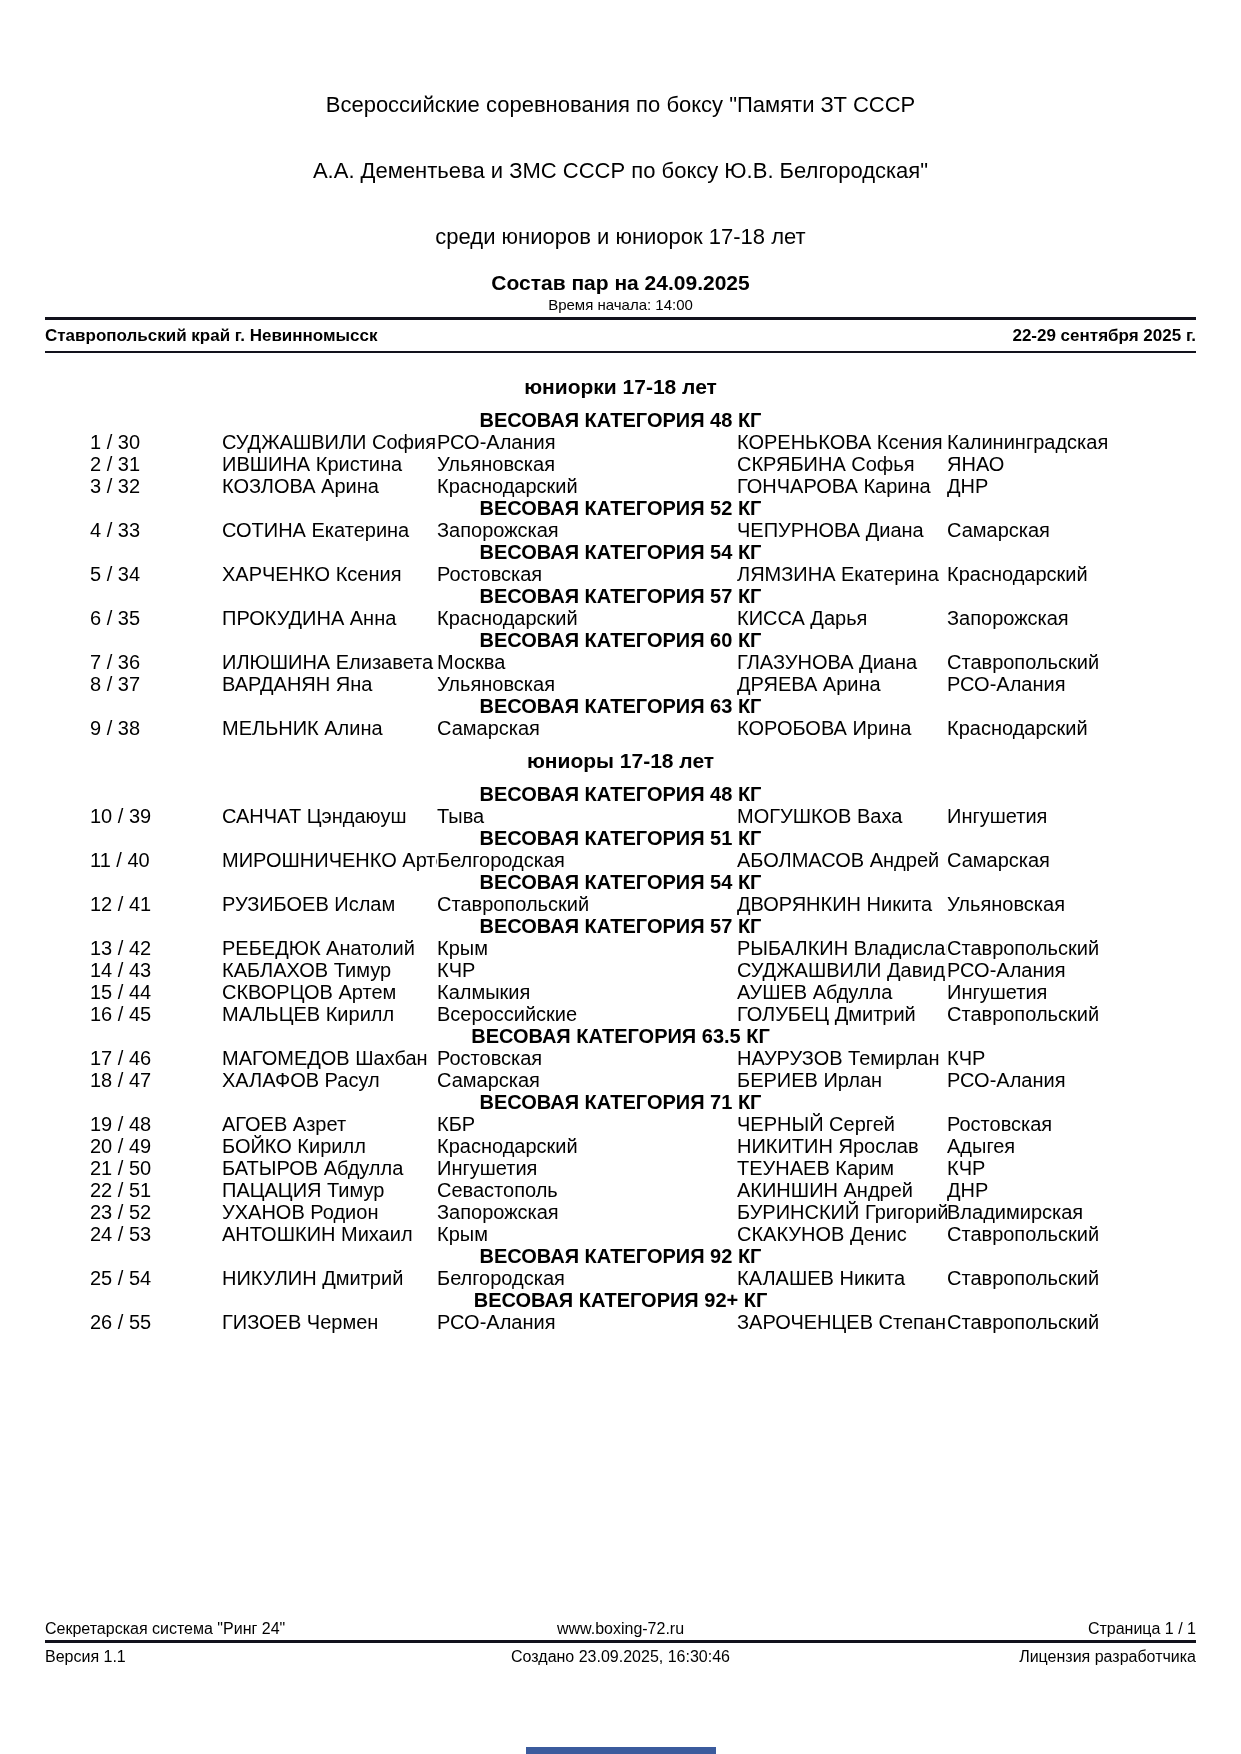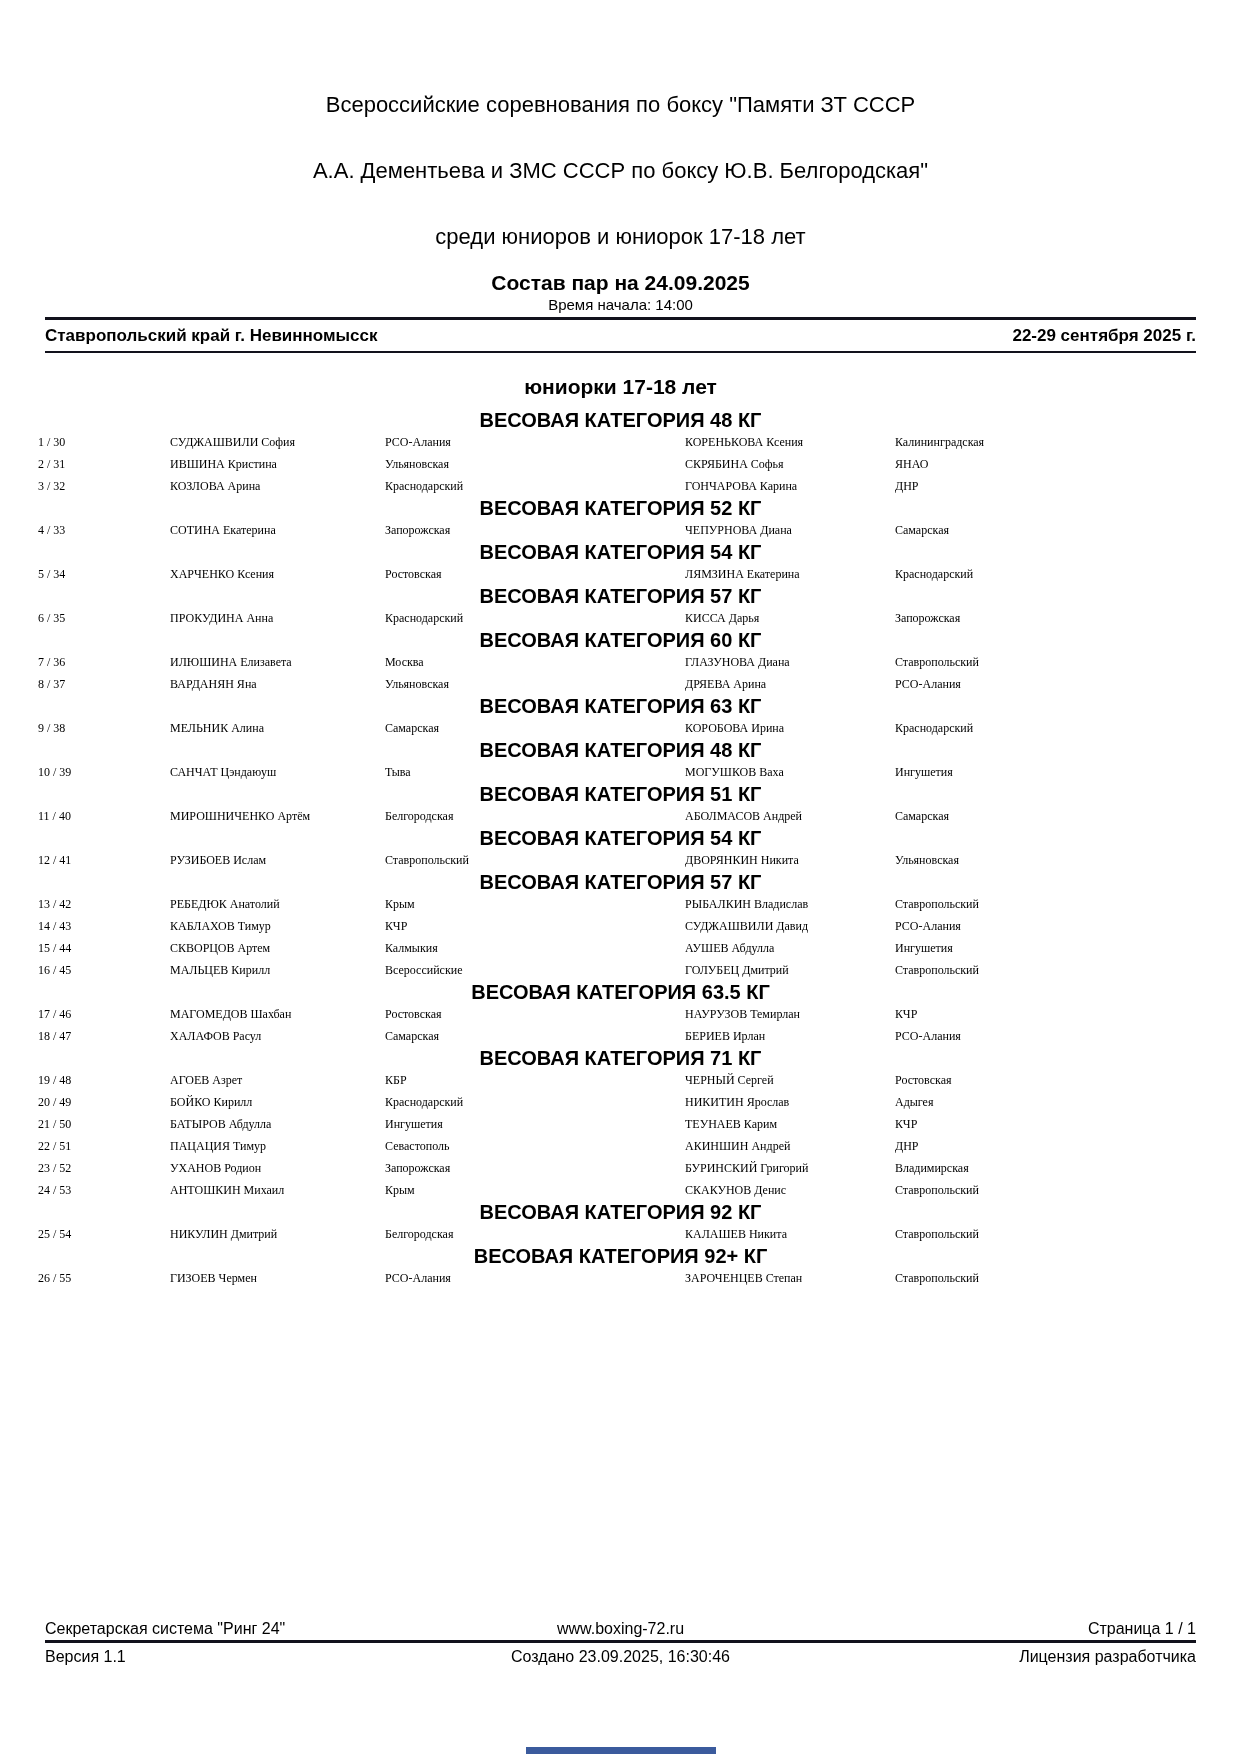--- a/index.html
+++ b/index.html
@@ -24,22 +24,22 @@
     margin:0 45px; padding:6px 0 6px;
     font-size:17px; font-weight:700; line-height:19px;
   }
   
   main { margin-top:20px; }
   .section-title { text-align:center; font-size:21px; line-height:28px; font-weight:700; margin:8px 0; }
   .category-title { text-align:center; font-size:20px; line-height:22px; font-weight:700; margin:0; }
   .pair-row {
     display:grid;
     grid-template-columns:132px 215px 300px 210px 1fr;
-    margin:0 45px 0 38px;
-    font-size:12px; line-height:22px; font-weight:400;font-family:Liberation Serif, serif;
+    margin:0 45px 0 90px;
+    font-size:20px; line-height:22px; font-weight:400;
   }
   .pair-row span { white-space:nowrap; overflow:hidden; }
   
   footer { position:absolute; left:45px; right:45px; top:1619px; font-size:16px; }
   .footer-row { display:grid; grid-template-columns:1fr auto 1fr; line-height:19px; align-items:end; }
   .footer-row .f-left   { text-align:left; }
   .footer-row .f-center { text-align:center; }
   .footer-row .f-right  { text-align:right; }
   .footer-rule { height:3px; background:var(--rule-color,#12121c); margin:2px 0 4px; }
   
@@ -175,20 +175,21 @@
     <span>Самарская</span>
     <span>КОРОБОВА Ирина</span>
     <span>Краснодарский</span>
   </div>
 </div>
   </div>
 </div>
   </section>
 
   <section class="age-section">
+    <h2 class="section-title">юниоры 17-18 лет</h2>
     <div class="categories">
   <div class="category">
     <h3 class="category-title">ВЕСОВАЯ КАТЕГОРИЯ 48 КГ</h3>
     <div class="pairs">
   <div class="pair-row">
     <span>10 / 39</span>
     <span>САНЧАТ Цэндаюуш</span>
     <span>Тыва</span>
     <span>МОГУШКОВ Ваха</span>
     <span>Ингушетия</span>

